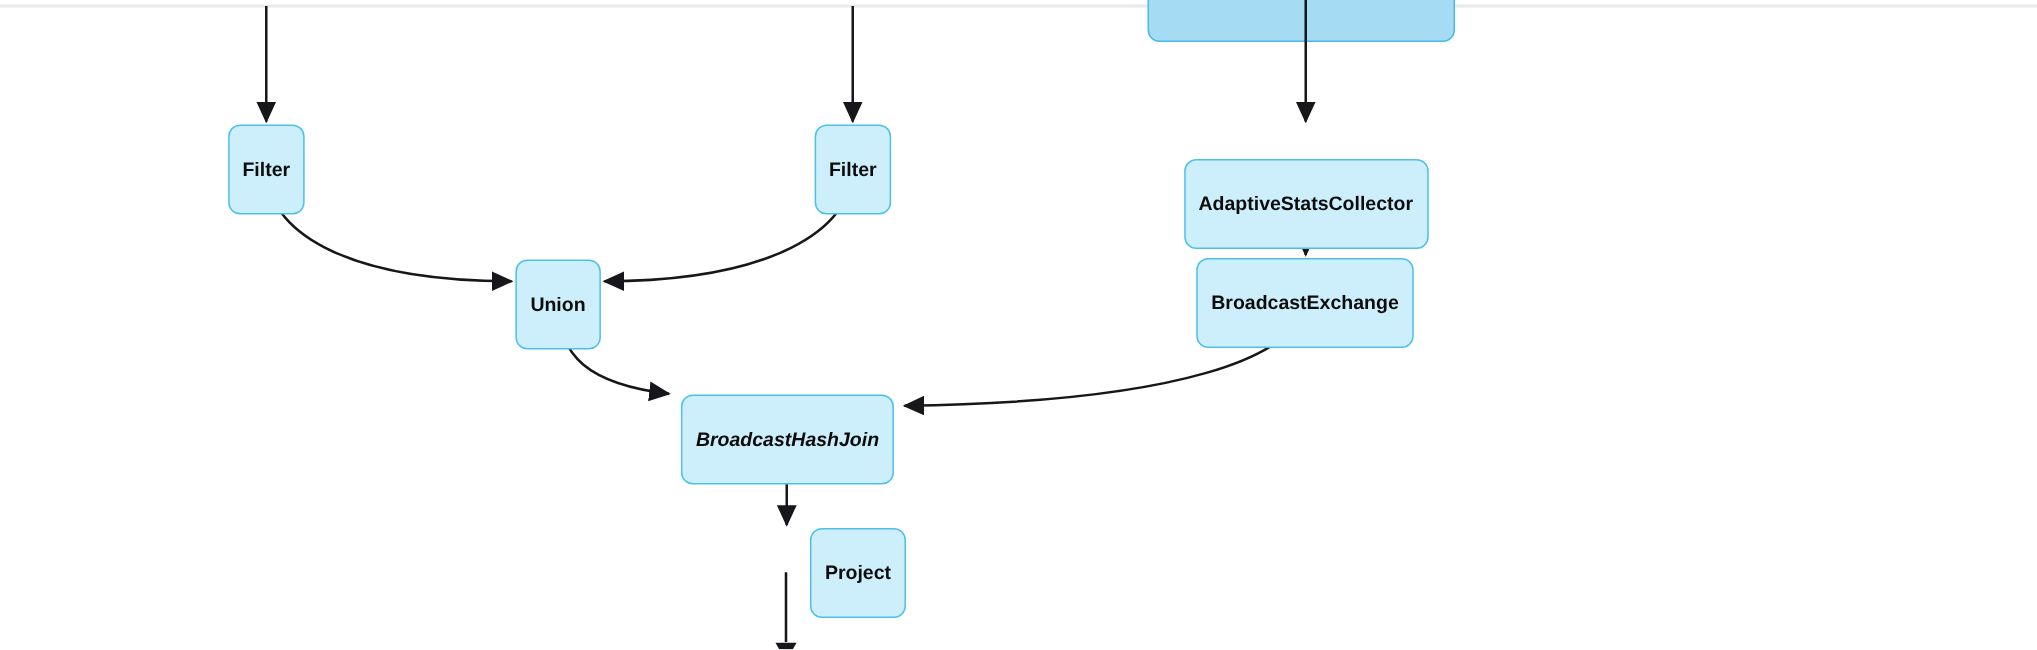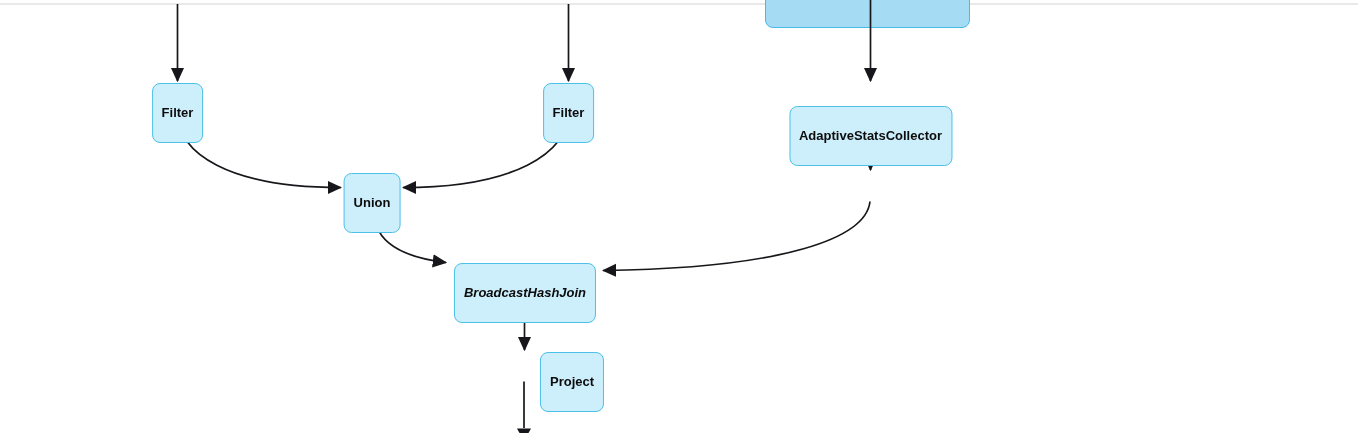--- a/index.html
+++ b/index.html
@@ -109,20 +109,21 @@
     <path class="edge" d="M524,381.5 L524,428"></path>
     <polygon class="arrow-fill" points="517,428.5 531,428.5 524,441"></polygon>
   </svg>
 
   <div class="node" id="n-filter-1">Filter</div>
 
   <div class="node" id="n-filter-2">Filter</div>
 
   <div class="node" id="n-adaptive-stats">AdaptiveStatsCollector</div>
 
+  <div class="node" id="n-broadcast-exchange">BroadcastExchange</div>
 
   <div class="node" id="n-union">Union</div>
 
   <div class="node" id="n-broadcast-hash-join">BroadcastHashJoin</div>
 
   <div class="node" id="n-project">Project</div>
 
 </div>
 
 </body></html>

